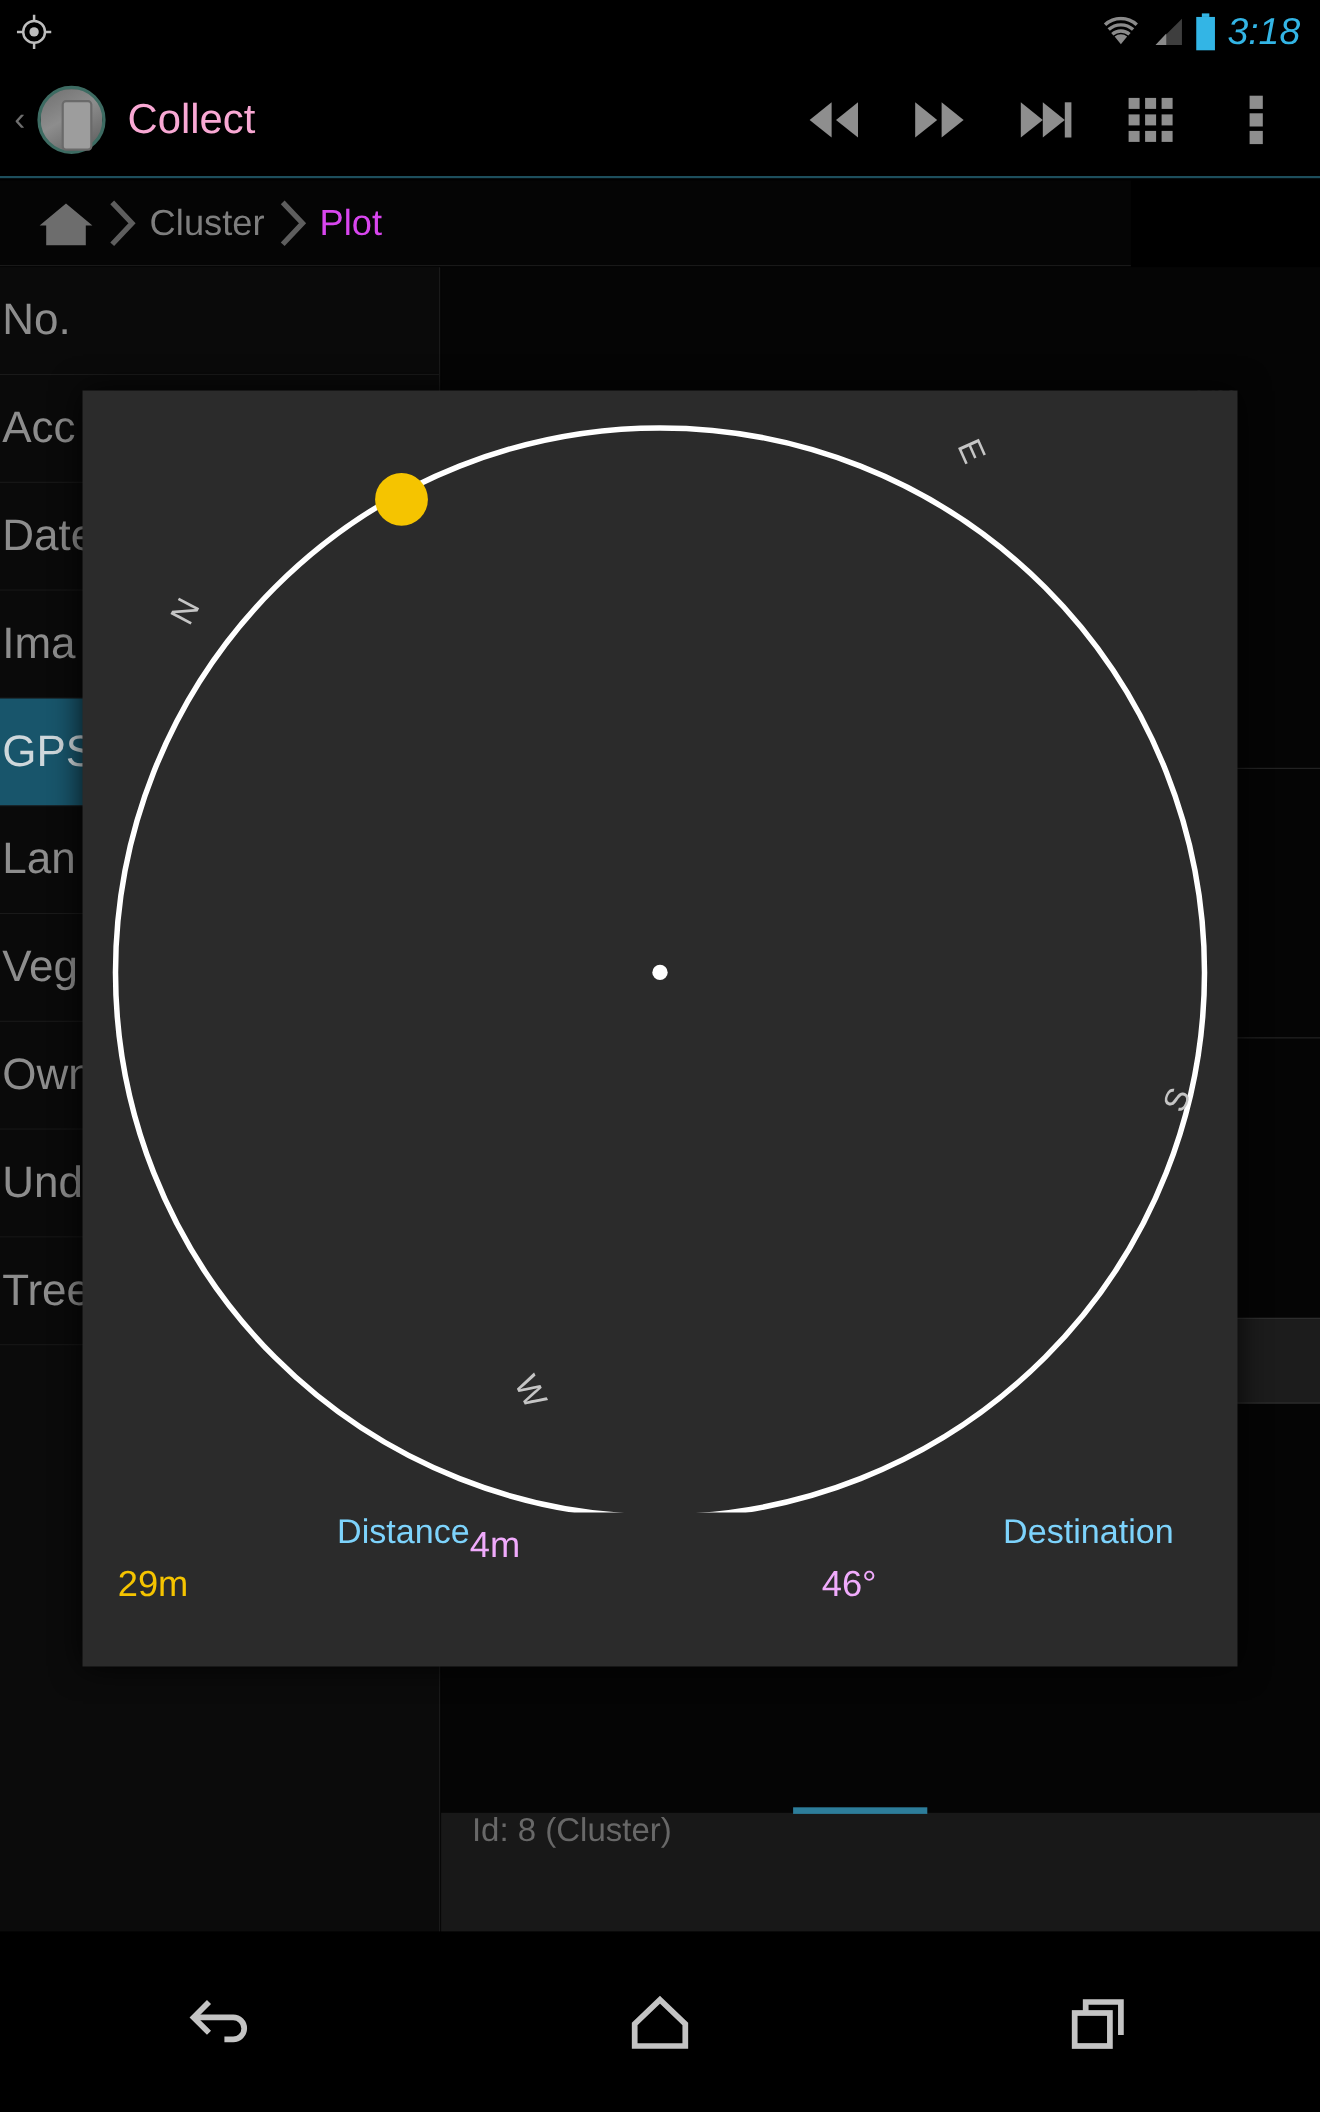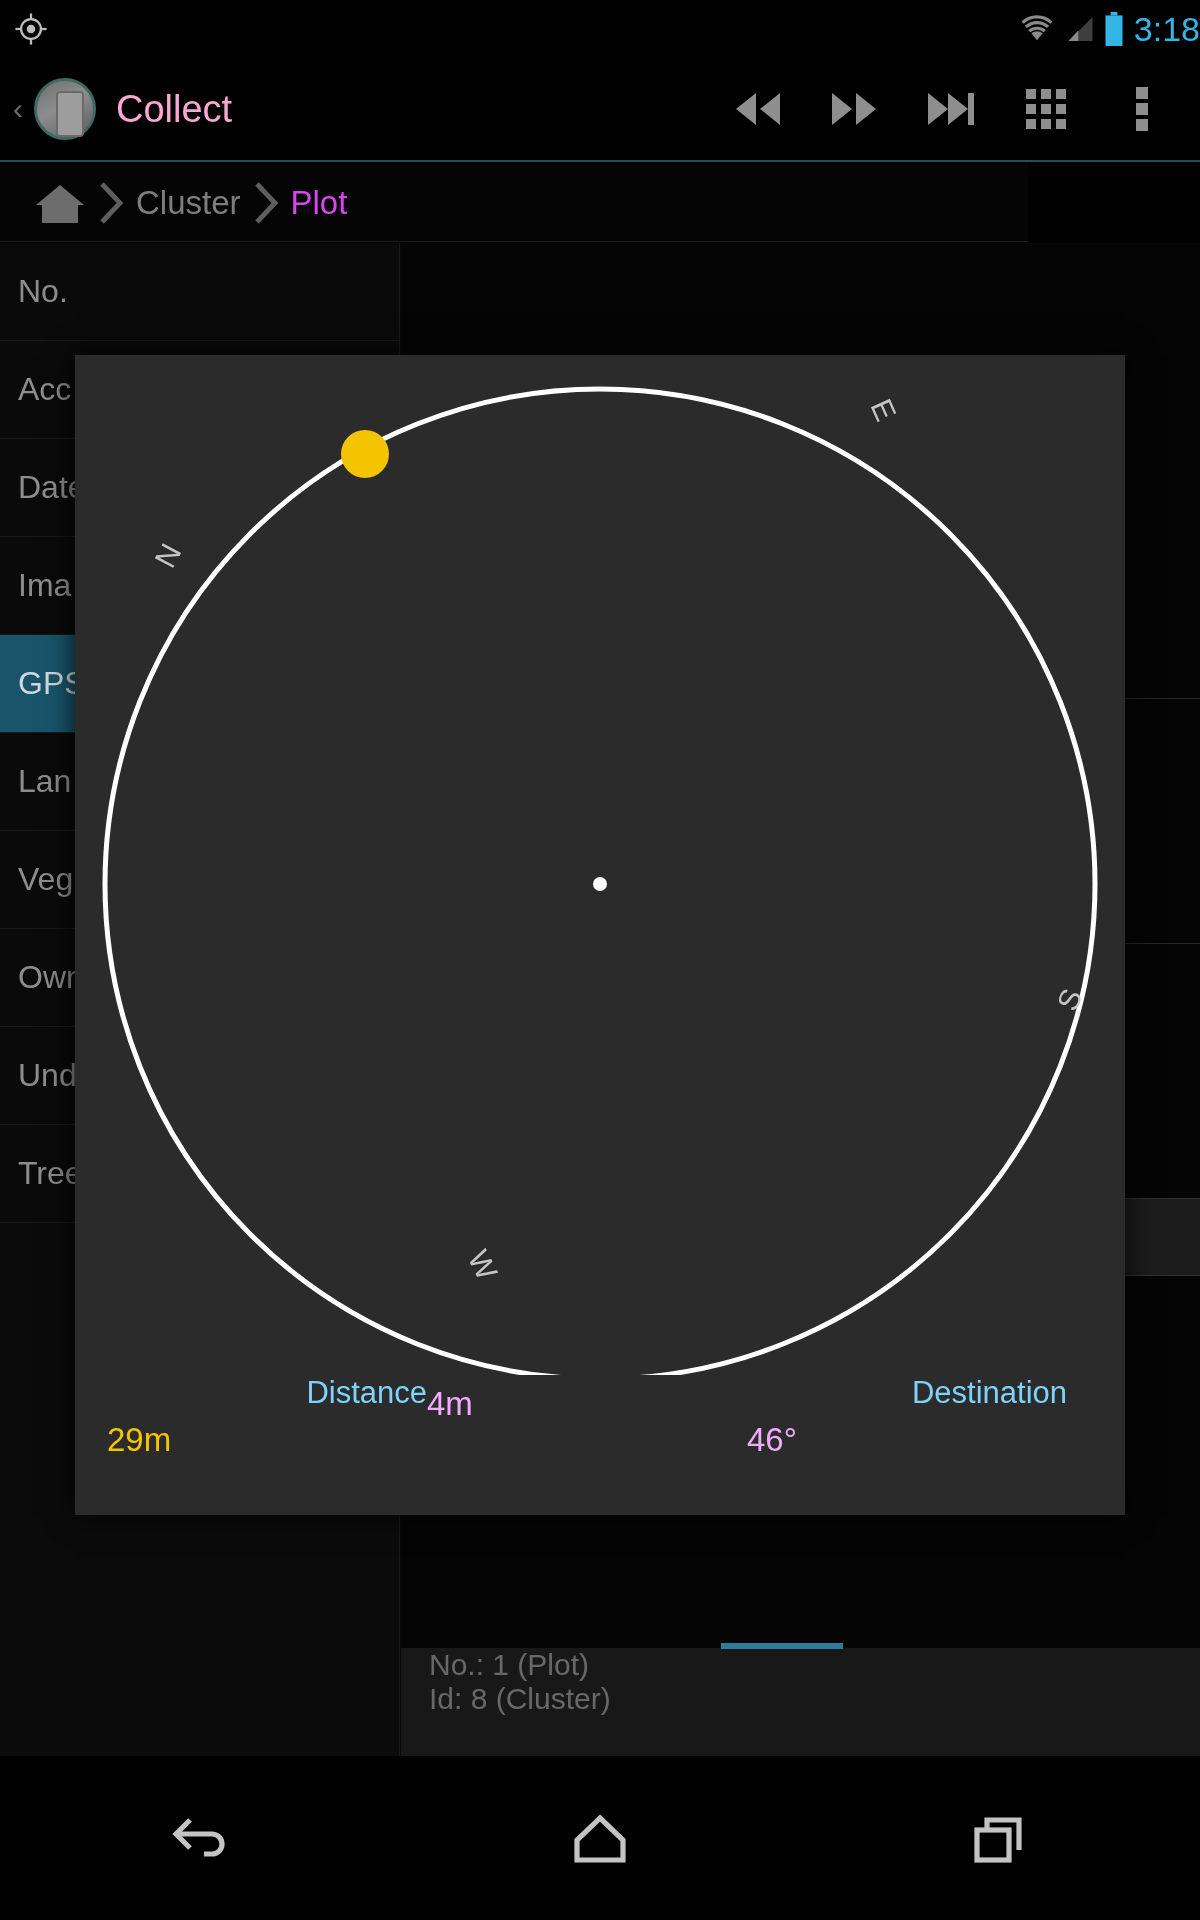--- a/index.html
+++ b/index.html
@@ -13,20 +13,22 @@
   }
 
   
   #status-bar{
     position:absolute; top:0; left:0; width:1200px; height:58px;
     background:#000; display:flex; align-items:center;
   }
   #status-left{ padding-left:14px; display:flex; align-items:center; }
   #status-right{
     margin-left:auto; display:flex; align-items:center; gap:9px;
+    padding-right:18px;
+    font-style:italic;
   }
   .sb-icon{ display:block; }
   #clock{
     color:#33b5e5; font-size:34px; letter-spacing:0px;
     font-family:"Liberation Sans", sans-serif;
   }
 
   
   #action-bar{
     position:absolute; top:58px; left:0; width:1200px; height:104px;
@@ -74,21 +76,21 @@
   #content{
     position:absolute; top:243px; left:0; width:1200px; height:1513px;
     background:#070707;
   }
   #sidebar{
     position:absolute; left:0; top:0; width:400px; height:100%;
     background:#0b0b0b; border-right:1px solid #1a1a1a;
   }
   .side-item{
     height:98px; display:flex; align-items:center;
-    padding-left:18px; font-size:32px; color:#8d8d8d;
+    padding-left:2px; font-size:40px; color:#8d8d8d;
     border-bottom:1px solid #1a1a1a;
     background:#0a0a0a;
     white-space:nowrap; overflow:hidden;
   }
   .side-item.selected{ background:#18556b; color:#cfd8dc; }
 
   #detail{
     position:absolute; left:401px; top:0; right:0; height:100%;
     background:#050505;
   }
@@ -309,21 +311,20 @@
       <div class="detail-line" style="padding-left:0;margin-top:38px">he</div>
     </div>
 
     <div class="detail-rule" style="top:455px; width:160px;"></div>
     <div class="detail-rule" style="top:700px; width:160px;"></div>
     <div id="detail-box"></div>
   </div>
 
   <div id="footer-info">
     <div id="footer-accent"></div>
-    <div class="footer-line">No.: 1 (Plot)</div>
     <div class="footer-line">Id: 8 (Cluster)</div>
   </div>
 </div>
 
 <div id="gps-dialog">
 
   <div id="compass-wrap">
     <svg id="compass-svg" width="1050" height="1020" viewBox="0 0 1050 1020">
 
       <circle cx="525" cy="529" r="495" fill="none" stroke="#ffffff" stroke-width="5"></circle>

